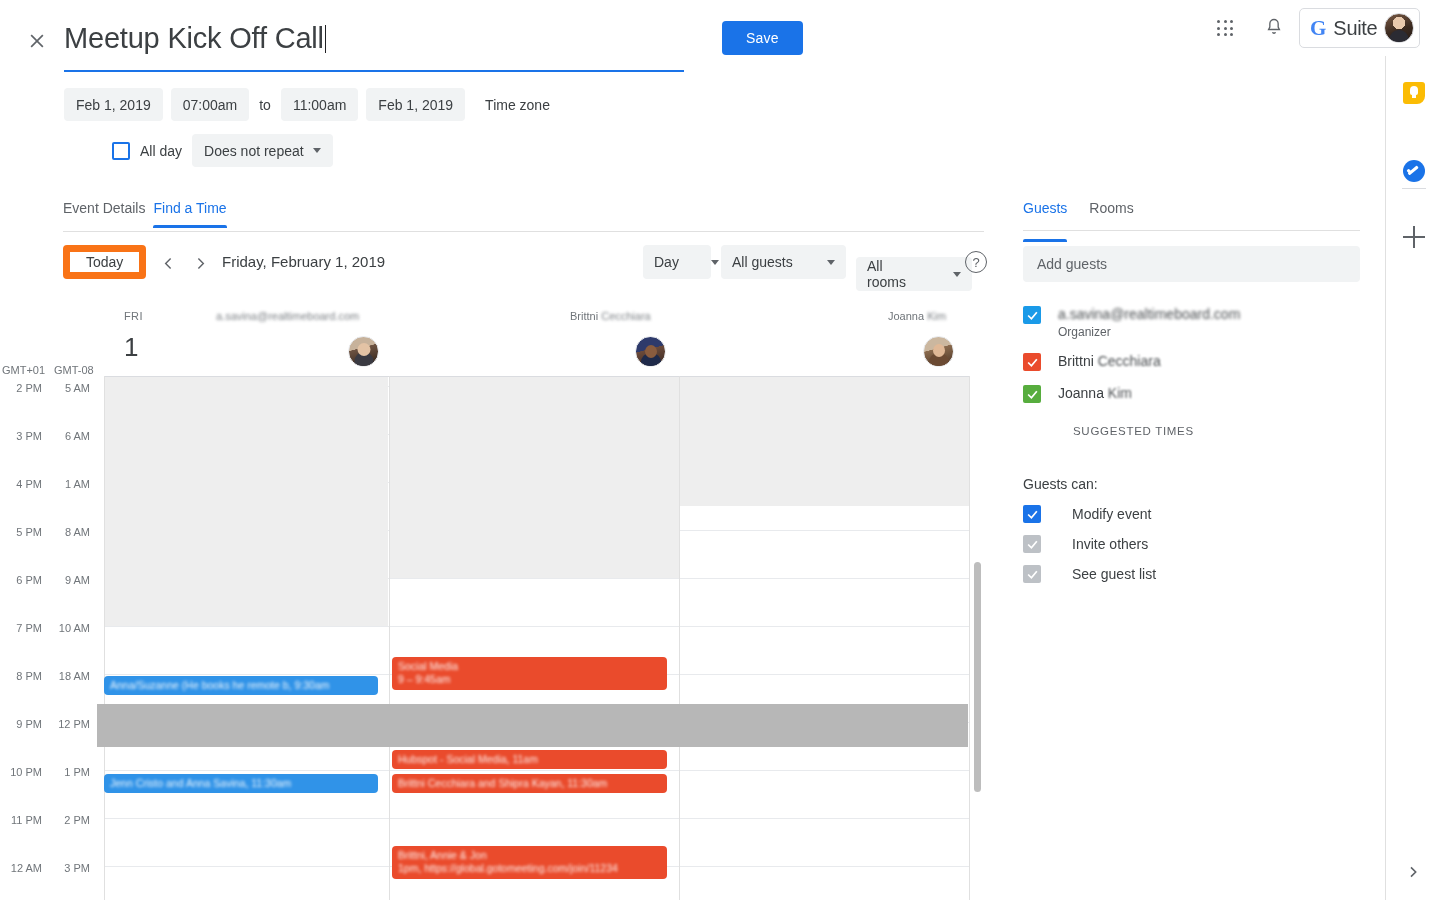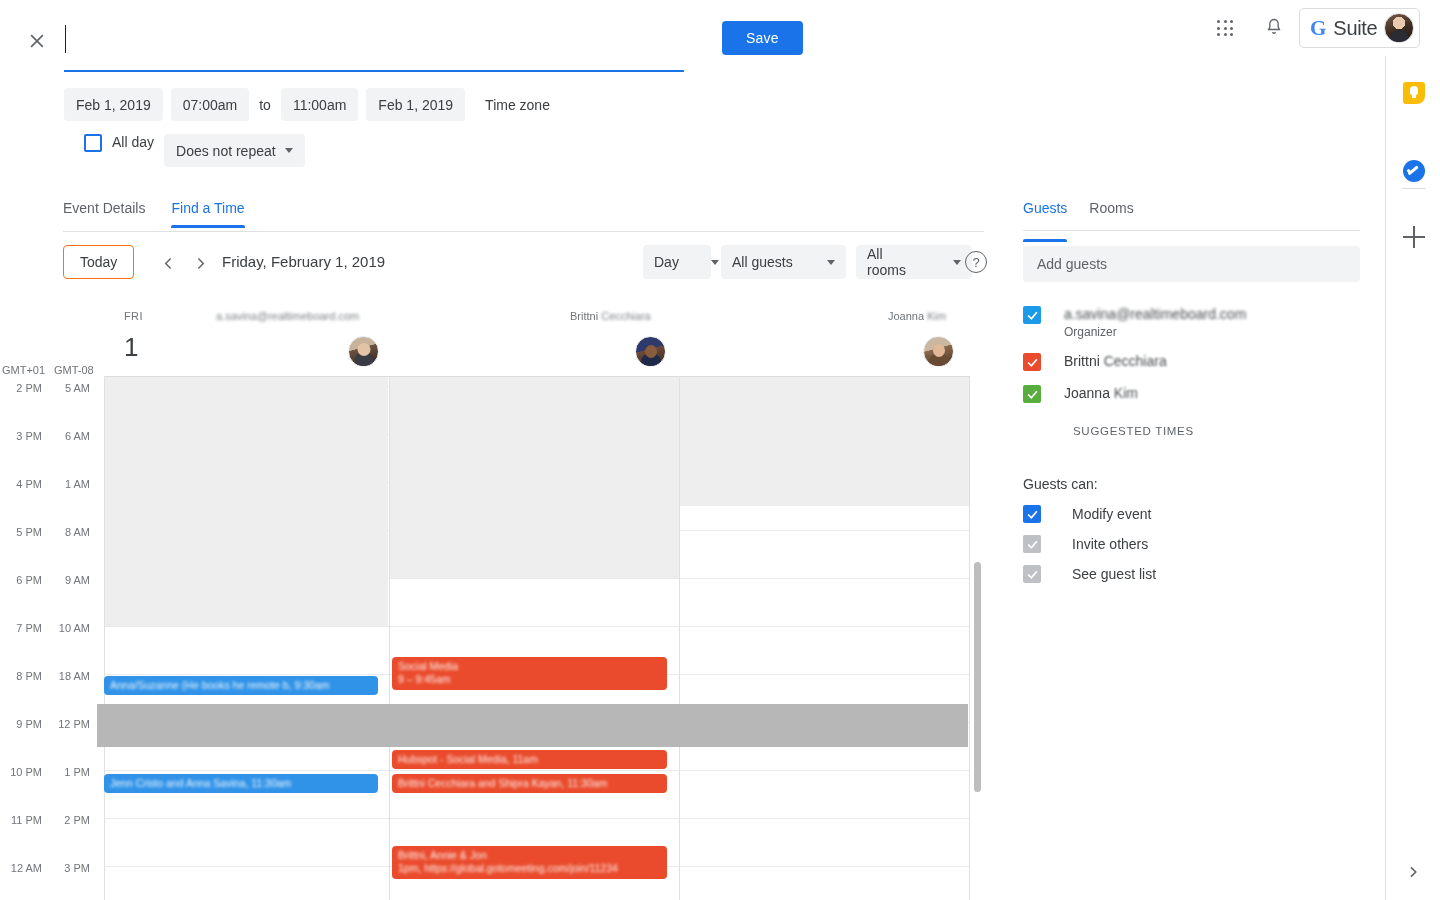--- a/index.html
+++ b/index.html
@@ -96,72 +96,72 @@
   .chips { position: absolute; left: 64px; top: 88px; display: flex; align-items: center; gap: 8px; }
   .chip {
     background: #f1f3f4; border: none; border-radius: 4px;
     font-size: 14px; color: #3c4043; padding: 0 12px; height: 33px;
     display: flex; align-items: center; cursor: pointer;
     font-family: "Liberation Sans", sans-serif;
   }
   .to-label { font-size: 14px; color: #3c4043; padding: 0 2px; }
   .tz-label { font-size: 14px; color: #3c4043; margin-left: 12px; cursor: pointer; }
 
-  .rowtwo { position: absolute; left: 48px; top: 134px; display: flex; align-items: flex-start; gap: 10px; padding-left: 36px; }
+  .rowtwo { position: absolute; left: 76px; top: 134px; display: flex; align-items: center; gap: 10px; padding-left: 36px; }
   .cbox-outline {
     width: 18px; height: 18px; border: 2px solid #1a73e8;
     border-radius: 2px; background: #fff; cursor: pointer;
   }
   .allday-label { font-size: 14px; color: #3c4043; }
   .repeat-chip {
     background: #f1f3f4; border-radius: 4px; height: 33px;
     display: flex; align-items: center; gap: 9px;
     padding: 0 12px; font-size: 14px; color: #3c4043; cursor: pointer;
   }
   .caret-down {
     width: 0; height: 0; border-left: 4px solid transparent;
     border-right: 4px solid transparent; border-top: 5px solid #5f6368;
   }
 
   
-  .tabs { position: absolute; left: 63px; top: 200px; display: flex; gap: 26px; }
+  .tabs { position: absolute; left: 63px; top: 200px; display: flex; gap: 8px; }
   .tab { font-size: 14px; color: #5f6368; padding-bottom: 12px; cursor: pointer; position: relative; }
   .tab.active { color: #1a73e8; font-weight: 500; }
   .tab.active::after {
     content: ""; position: absolute; left: 0; right: 0; bottom: 0;
     height: 3px; background: #1a73e8; border-radius: 2px 2px 0 0;
   }
   .tabs-rule { position: absolute; left: 63px; top: 231px; width: 921px; height: 1px; background: #e0e0e0; }
 
   
   .cal-toolbar { position: absolute; left: 63px; top: 245px; width: 921px; height: 36px; }
   .today-btn {
     position: absolute; left: 0; top: 0; height: 34px;
-    border: 1px solid #f97316; border-radius: 4px; background: #fff;
+    border: 7px solid #f97316; border-radius: 4px; background: #fff;
     font-size: 14px; color: #3c4043; padding: 0 16px; cursor: pointer;
     font-family: "Liberation Sans", sans-serif;
   }
   .nav-arrow {
     position: absolute; top: 5px; width: 26px; height: 26px;
     display: flex; align-items: center; justify-content: center;
     color: #5f6368; cursor: pointer;
   }
   .nav-prev { left: 92px; }
   .nav-next { left: 124px; }
   .nav-arrow svg { width: 17px; height: 17px; }
   .cal-date { position: absolute; left: 159px; top: 8px; font-size: 15px; color: #3c4043; }
 
   .sel-chip {
     position: absolute; top: 0; background: #f1f3f4; border-radius: 4px;
     height: 34px; display: flex; align-items: center; justify-content: space-between;
     padding: 0 11px; font-size: 14px; color: #3c4043; cursor: pointer; gap: 32px;
   }
   .sel-day   { left: 580px; width: 68px; }
   .sel-guest { left: 658px; width: 125px; }
-  .sel-room  { left: 793px; width: 116px; }
+  .sel-room  { left: 793px; width: 116px; margin-top: 12px; }
   .help-icon {
     position: absolute; left: 902px; top: 6px; width: 22px; height: 22px;
     border: 1.6px solid #5f6368; border-radius: 50%;
     color: #5f6368; font-size: 13px; display: flex;
     align-items: center; justify-content: center; cursor: pointer;
   }
 
   
   .cal { position: absolute; left: 0; top: 300px; width: 990px; height: 600px; overflow: hidden; }
   .tz-head { position: absolute; top: 64px; font-size: 11px; color: #70757a; }
@@ -236,21 +236,21 @@
   .ptabs-rule { position: absolute; left: 0; top: 30px; width: 337px; height: 1px; background: #e0e0e0; }
 
   .add-guests {
     position: absolute; left: 0; top: 46px; width: 337px; height: 36px;
     background: #f1f3f4; border: none; border-radius: 4px;
     font-size: 14px; color: #5f6368; padding: 0 14px;
     font-family: "Liberation Sans", sans-serif;
   }
   .add-guests::placeholder { color: #5f6368; }
 
-  .guest-row { position: absolute; left: 0; display: flex; align-items: flex-start; gap: 23px; }
+  .guest-row { position: absolute; left: 0; display: flex; align-items: flex-start; gap: 17px; }
   .cbox {
     width: 18px; height: 18px; border-radius: 2px; flex: none;
     display: flex; align-items: center; justify-content: center;
     cursor: pointer; margin-top: 1px;
   }
   .cbox svg { width: 13px; height: 13px; }
   .guest-name { font-size: 14px; color: #3c4043; line-height: 18px; }
   .guest-sub { font-size: 12px; color: #5f6368; margin-top: 2px; }
   .sugg { position: absolute; left: 50px; top: 225px; font-size: 11.5px; color: #5f6368; letter-spacing: .7px; }
 
@@ -299,21 +299,21 @@
 <div class="app">
 
   <div class="close-btn">
     <svg viewBox="0 0 24 24" fill="none" stroke="currentColor" stroke-width="2">
       <line x1="5" y1="5" x2="19" y2="19"></line>
         <line x1="19" y1="5" x2="5" y2="19"></line>
     </svg>
   </div>
 
   <div class="title-wrap">
-    <div class="title-text"><span class="title-caret"></span></div>
+    <div class="title-text"><span>Meetup Kick Off Call</span><span class="title-caret"></span></div>
     <div class="title-underline"></div>
   </div>
 
   <button class="save-btn">Save</button>
 
   <div class="apps-icon">
     <i></i>
       <i></i>
       <i></i>
       <i></i>

